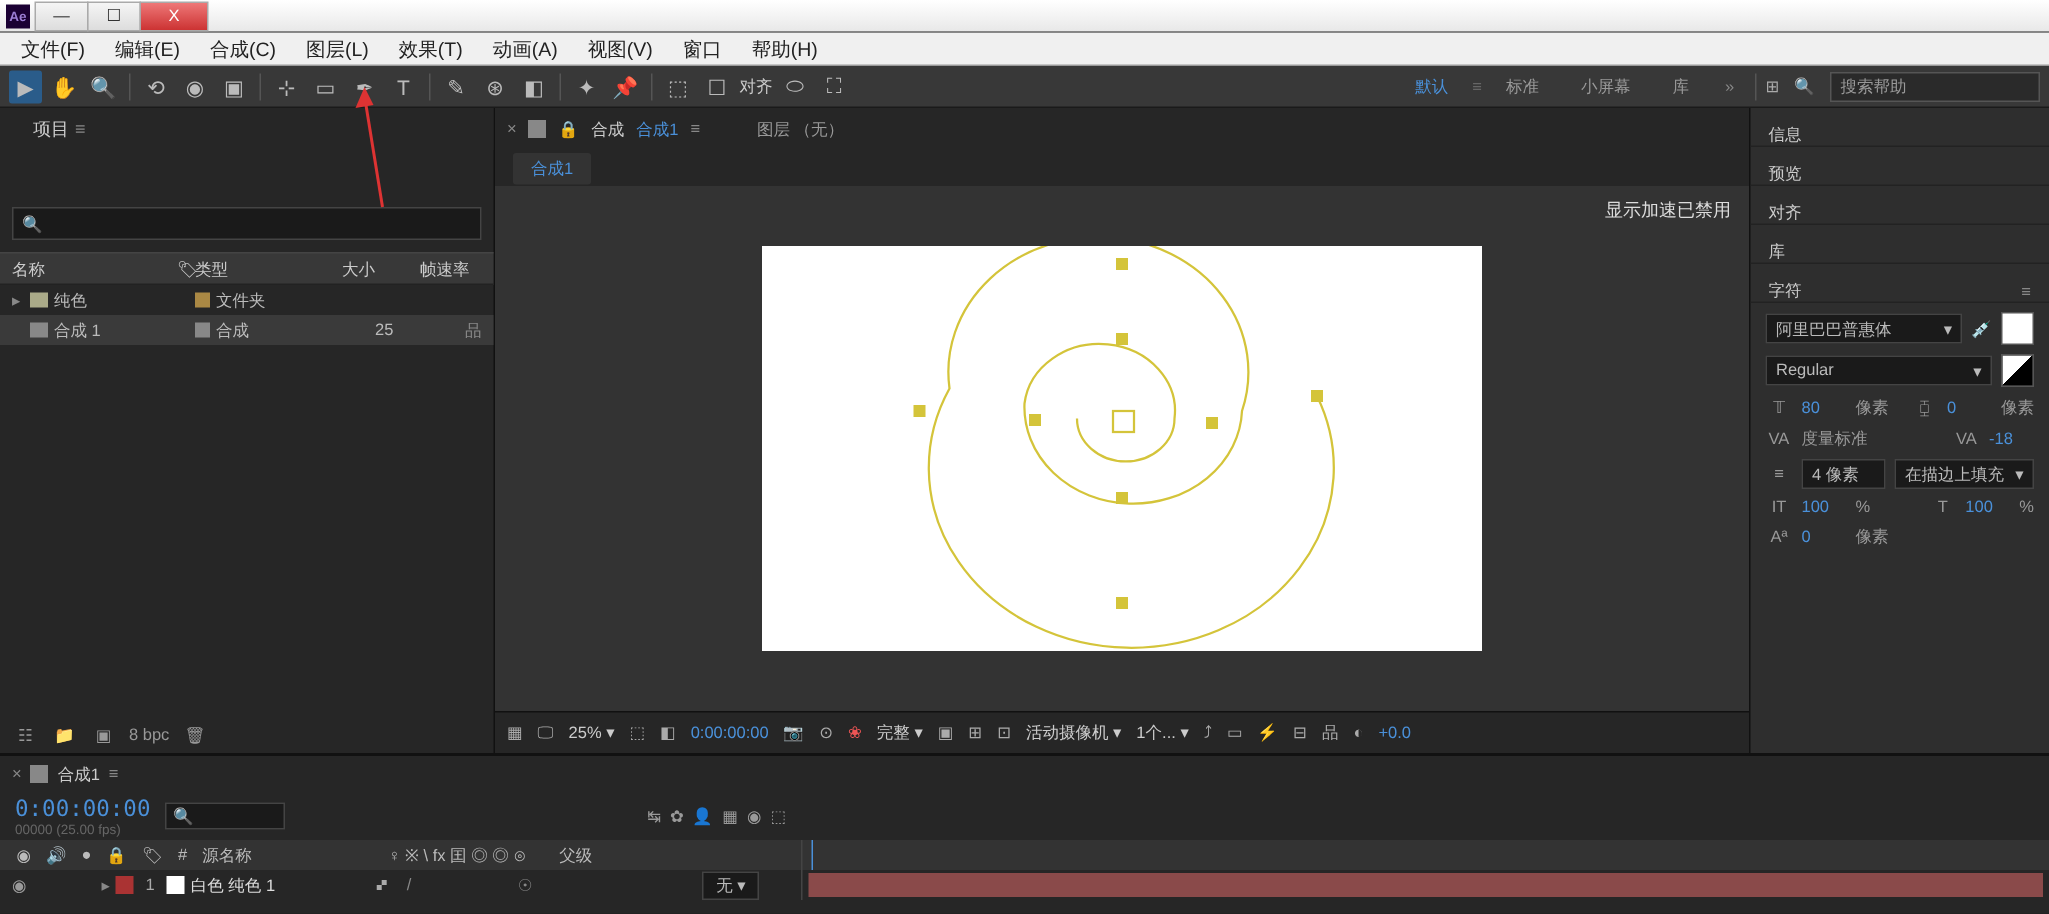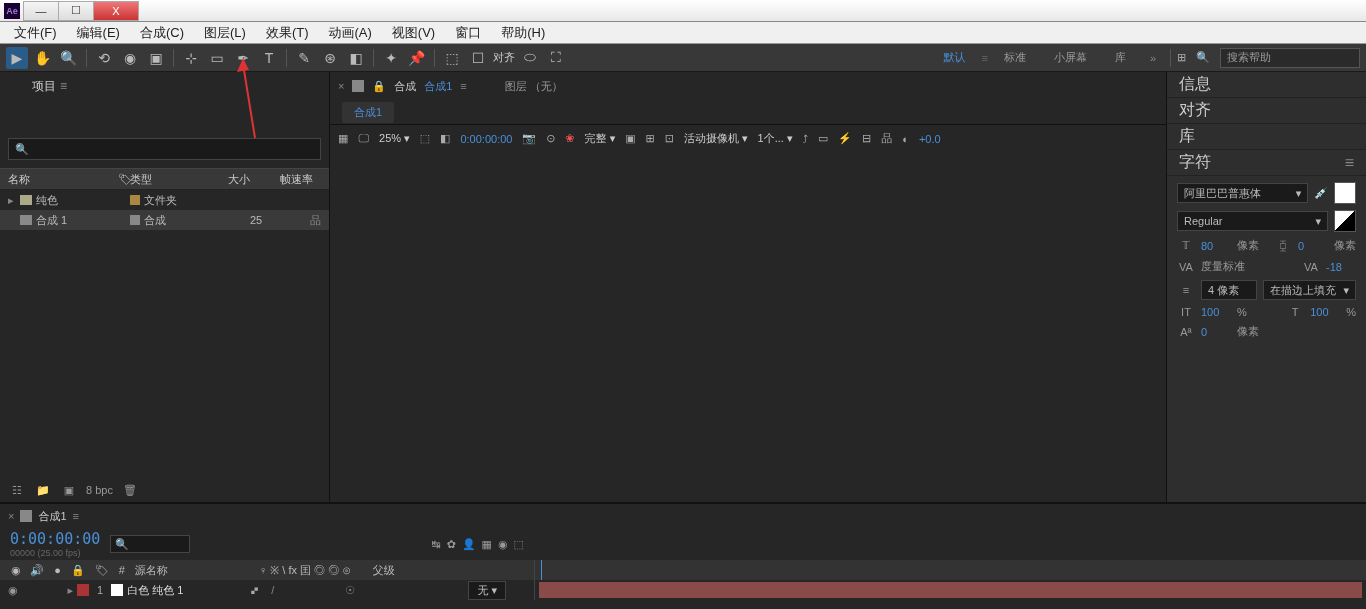--- a/index.html
+++ b/index.html
@@ -15,21 +15,21 @@
 .toolbar{height:28px;background:#383838;display:flex;align-items:center;padding:0 6px;gap:4px;border-bottom:1px solid #1a1a1a}
 .toolbar .tool{width:22px;height:22px;display:flex;align-items:center;justify-content:center;color:#bbb;font-size:14px;cursor:pointer}
 .toolbar .tool.active{background:#2a5c8a;border-radius:2px}
 .toolbar .sep{width:1px;height:18px;background:#555;margin:0 2px}
 .toolbar .spacer{flex:1}
 .toolbar .lbl{color:#999;font-size:11px;padding:0 12px;cursor:pointer}
 .toolbar .lbl.active{color:#4a90d9}
 .toolbar .search{background:#2a2a2a;border:1px solid #555;height:20px;width:140px;color:#999;padding:0 6px;font-size:11px;display:flex;align-items:center}
 .main{display:flex;height:430px}
 .left{width:330px;background:#262626;display:flex;flex-direction:column;border-right:1px solid #111}
-.panel-tabs{height:28px;display:flex;align-items:center;padding:0 24px;background:#262626}
+.panel-tabs{height:28px;display:flex;align-items:center;padding:0 14px;background:#262626}
 .panel-tabs .tab{padding:4px 8px;color:#ccc;font-size:12px;display:flex;align-items:center;gap:4px}
 .panel-tabs .tab.inactive{color:#888}
 .panel-tabs .red-sq{width:10px;height:10px;background:#a33}
 .proj-info{padding:8px 12px;display:flex;gap:10px}
 .thumb{width:90px;height:60px;background:#000;border:1px solid #444}
 .proj-meta{color:#aaa;font-size:11px;line-height:16px}
 .proj-meta .name{color:#ddd}
 .searchbox{margin:8px;height:22px;background:#1a1a1a;border:1px solid #444;display:flex;align-items:center;padding:0 6px;color:#888}
 .proj-header{height:22px;background:#383838;display:flex;align-items:center;padding:0 8px;font-size:11px;color:#ccc;border-top:1px solid #444;border-bottom:1px solid #222}
 .proj-header .col-name{width:110px}
@@ -61,21 +61,21 @@
 .comp-subtab .st{padding:3px 12px;background:#333;color:#4a90d9;font-size:11px;border-radius:2px}
 .viewer{flex:1;background:#333;position:relative;display:flex;align-items:center;justify-content:center}
 .viewer .accel{position:absolute;top:8px;right:12px;color:#ddd;font-size:12px}
 .canvas{width:480px;height:270px;background:#fff;position:relative}
 .canvas svg{position:absolute;top:0;left:0}
 .handle{position:absolute;width:8px;height:8px;background:#d4c43a;transform:translate(-50%,-50%)}
 .center-footer{height:28px;background:#262626;display:flex;align-items:center;padding:0 8px;gap:10px;color:#aaa;font-size:11px;border-top:1px solid #111}
 .center-footer .fbtn{cursor:pointer;color:#aaa}
 .center-footer .dd{color:#ccc}
 .right{width:200px;background:#2e2e2e;display:flex;flex-direction:column;border-left:1px solid #111}
-.rpanel{height:26px;display:flex;align-items:center;padding:0 12px;color:#ccc;font-size:16px;border-bottom:1px solid #222;cursor:pointer}
+.rpanel{height:26px;display:flex;align-items:flex-end;padding:0 12px;color:#ccc;font-size:11px;border-bottom:1px solid #222;cursor:pointer}
 .rpanel .menu{margin-left:auto;color:#888}
 .char-body{padding:6px 10px;font-size:11px;color:#bbb}
 .char-row{display:flex;align-items:center;gap:6px;margin-bottom:6px}
 .char-dd{flex:1;background:#1a1a1a;border:1px solid #444;height:20px;display:flex;align-items:center;padding:0 6px}
 .char-sw{width:22px;height:22px;background:#fff;border:1px solid #555}
 .char-sw2{width:22px;height:22px;background:linear-gradient(135deg,#fff 50%,#000 50%);border:1px solid #555}
 .char-lbl{width:18px;text-align:center;color:#999}
 .char-val{color:#4a90d9;min-width:30px}
 .char-unit{color:#999}
 .timeline{height:135px;background:#262626;display:flex;flex-direction:column;border-top:2px solid #111}
@@ -230,20 +230,37 @@
       <span class="cicon"></span>
       <span class="lock">🔒</span>
       <span class="clabel">合成</span>
       <span class="cname">合成1</span>
       <span class="menu">≡</span>
       <span class="layers">图层 （无）</span>
     </div>
     <div class="comp-subtab">
       <div class="st">合成1</div>
     </div>
+    <div class="viewer">
+      <div class="accel">显示加速已禁用</div>
+      <div class="canvas">
+        <svg width="480" height="270" viewBox="0 0 480 270">
+          <path d="M 370 100 A 135 120 0 1 1 125 95 A 100 90 0 1 1 320 110 A 70 62 0 1 1 175 105 A 45 40 0 1 1 275 115 A 25 22 0 1 1 210 115" fill="none" stroke="#d4c43a" stroke-width="1.5"></path>
+          <rect x="234" y="110" width="14" height="14" fill="none" stroke="#d4c43a" stroke-width="1.5"></rect>
+        </svg>
+        <div class="handle" style="left:240px;top:12px"></div>
+        <div class="handle" style="left:370px;top:100px"></div>
+        <div class="handle" style="left:105px;top:110px"></div>
+        <div class="handle" style="left:240px;top:62px"></div>
+        <div class="handle" style="left:240px;top:168px"></div>
+        <div class="handle" style="left:300px;top:118px"></div>
+        <div class="handle" style="left:182px;top:116px"></div>
+        <div class="handle" style="left:240px;top:238px"></div>
+      </div>
+    </div>
     <div class="center-footer">
       <span class="fbtn">▦</span>
       <span class="fbtn">🖵</span>
       <span class="dd"><span>25%</span> ▾</span>
       <span class="fbtn">⬚</span>
       <span class="fbtn">◧</span>
       <span class="dd" style="color:#4a90d9">0:00:00:00</span>
       <span class="fbtn">📷</span>
       <span class="fbtn">⊙</span>
       <span class="fbtn" style="color:#e55">❀</span>
@@ -261,20 +278,23 @@
       <span class="fbtn">◐</span>
       <span class="dd" style="color:#4a90d9">+0.0</span>
     </div>
   </div>
 
   <div class="right">
     <div class="rpanel">
         <span>信息</span>
       </div>
     <div class="rpanel">
+        <span>预览</span>
+      </div>
+    <div class="rpanel">
         <span>对齐</span>
       </div>
     <div class="rpanel">
         <span>库</span>
       </div>
     <div class="rpanel">
         <span>字符</span>
         <span class="menu">≡</span>
       </div>
     <div class="char-body">

